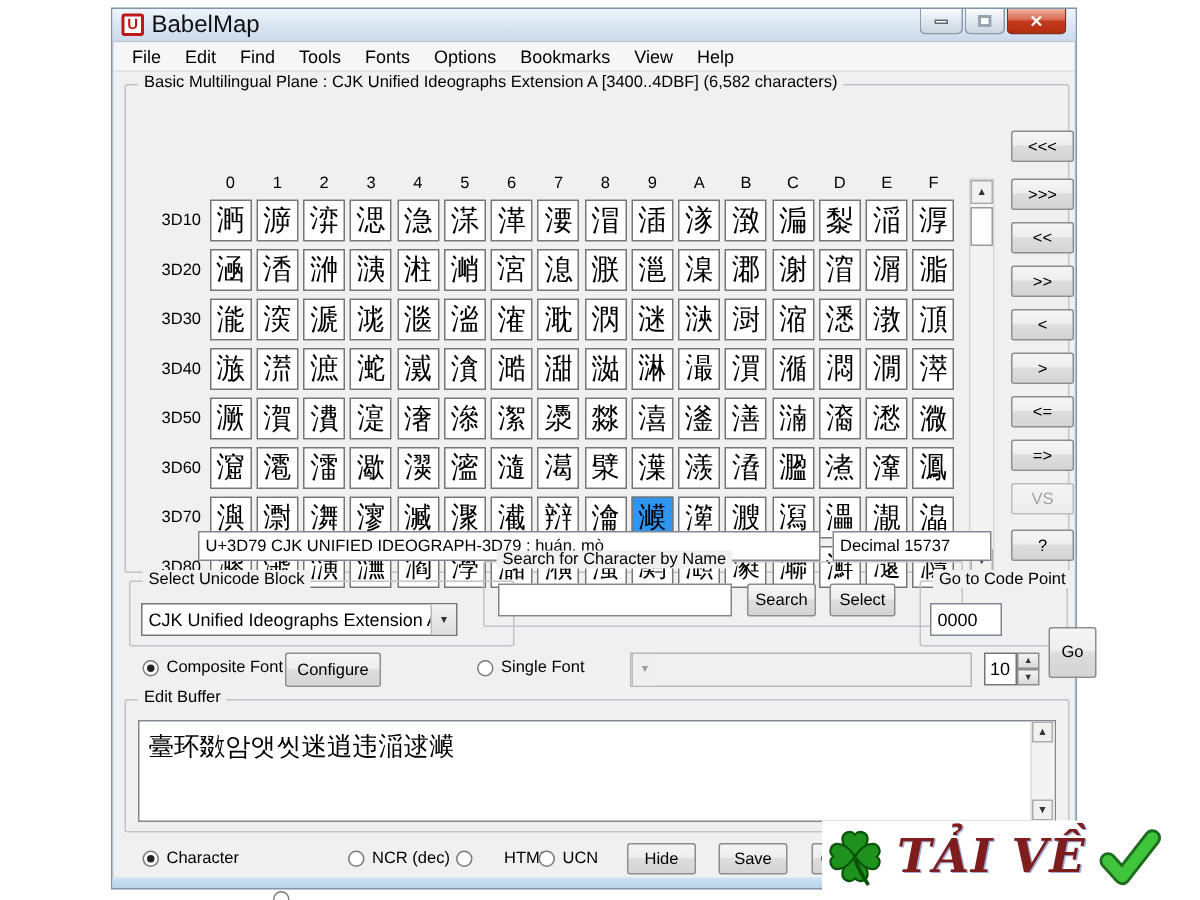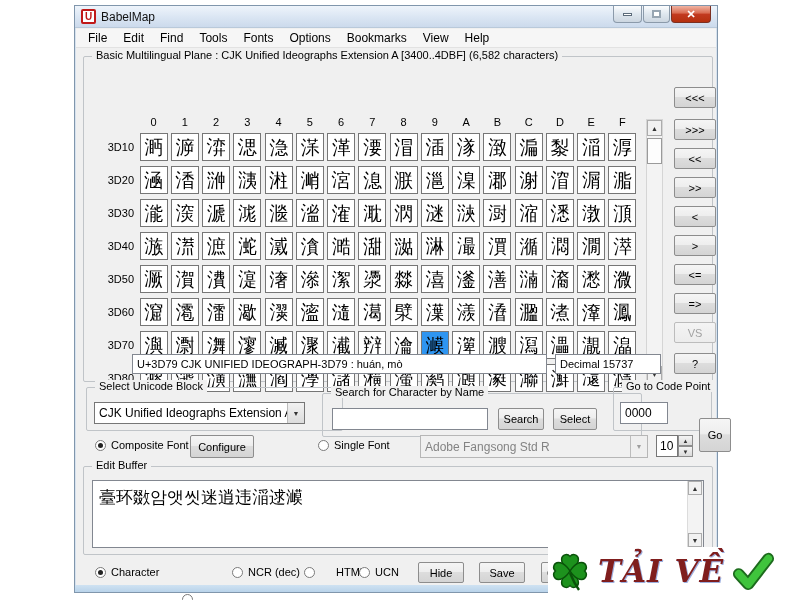--- a/index.html
+++ b/index.html
@@ -10,21 +10,21 @@
   
   .window { position:absolute; left:74px; top:5px; width:644px; height:588px;
             background:#f0f0f0; border:1px solid #8096ac;
             box-shadow:0 0 0 1px #d7e2ee inset; }
   .titlebar { position:absolute; left:0; top:0; right:0; height:22px;
               background:linear-gradient(#eef4fb,#d8e4f2 60%,#ccdaec);
               border-bottom:1px solid #b9c9da; display:flex; align-items:center; }
   .app-icon { width:15px; height:15px; margin:0 5px 0 6px; background:#fff;
               border:2px solid #c01818; color:#c01818; font-weight:bold; font-size:10px;
               display:flex; align-items:center; justify-content:center; border-radius:2px; }
-  .title-text { font-size:12px; color:#111; }
+  .title-text { font-size:16px; color:#111; }
   .win-controls { position:absolute; right:6px; top:0; display:flex; }
   .wbtn { height:17px; border:1px solid #8b9aaa; border-top:none;
           border-radius:0 0 4px 4px; background:linear-gradient(#fcfdfe,#dfe7ef 50%,#ccd6e0);
           display:flex; align-items:center; justify-content:center; margin-left:1px; }
   .wbtn.min { width:29px; } .wbtn.max { width:27px; }
   .wbtn.close { width:40px; border-color:#7c3022;
                 background:linear-gradient(#f0b3a2,#d86a50 45%,#c23a20 50%,#b5300f);
                 color:#fff; font-size:11px; font-weight:bold; }
   .min-glyph { width:9px; height:3px; background:#fff; border:1px solid #5c6b7a; }
   .max-glyph { width:9px; height:8px; border:2px solid #97a5b2; background:#fff; }
@@ -371,21 +371,21 @@
   </div>
 
   <div class="groupbox" style="left:11px; top:381px; width:257px; height:44px;">
     <span class="glabel">Select Unicode Block</span>
     <div class="combo" style="left:7px; top:14px; width:211px; height:22px;">
       <span class="val">CJK Unified Ideographs Extension A</span>
       <span class="drop">▼</span>
     </div>
   </div>
 
-  <div class="groupbox" style="left:247px; top:387px; width:320px; height:44px;padding-left:20px;">
+  <div class="groupbox" style="left:247px; top:368px; width:320px; height:44px;padding-left:20px;">
     <span class="glabel">Search for Character by Name</span>
     <div class="sunken" style="position:absolute; left:9px; top:14px; width:156px; height:22px;"></div>
     <div class="btn" style="position:absolute; left:175px; top:14px; width:46px; height:22px;">Search</div>
     <div class="btn" style="position:absolute; left:230px; top:14px; width:44px; height:22px;">Select</div>
   </div>
 
   <div class="groupbox" style="left:538px; top:381px; width:99px; height:44px;">
     <span class="glabel">Go to Code Point</span>
     <div class="sunken" style="position:absolute; left:6px; top:14px; width:48px; height:22px; font-size:12px;">0000</div>
     <div class="btn" style="position:absolute; left:61px; top:30px; width:32px; height:34px;margin-left:24px;">Go</div>
@@ -394,21 +394,20 @@
   <div class="radio-row abs" style="left:20px; top:433px;">
     <span class="radio on"></span>
     <span class="radio-label">Composite Font</span>
   </div>
   <div class="btn abs" style="left:115px; top:429px; width:64px; height:23px;">Configure</div>
   <div class="radio-row abs" style="left:243px; top:433px;">
     <span class="radio"></span>
     <span class="radio-label">Single Font</span>
   </div>
   <div class="combo disabled" style="left:345px; top:429px; width:228px; height:23px;">
-    <span class="val">Adobe Fangsong Std R</span>
     <span class="drop">▼</span>
   </div>
   <div class="spinner" style="left:581px; top:429px;">
     <span class="spin-val">10</span>
     <span class="spin-arrows">
       <div>▲</div>
       <div>▼</div>
     </span>
   </div>
 

